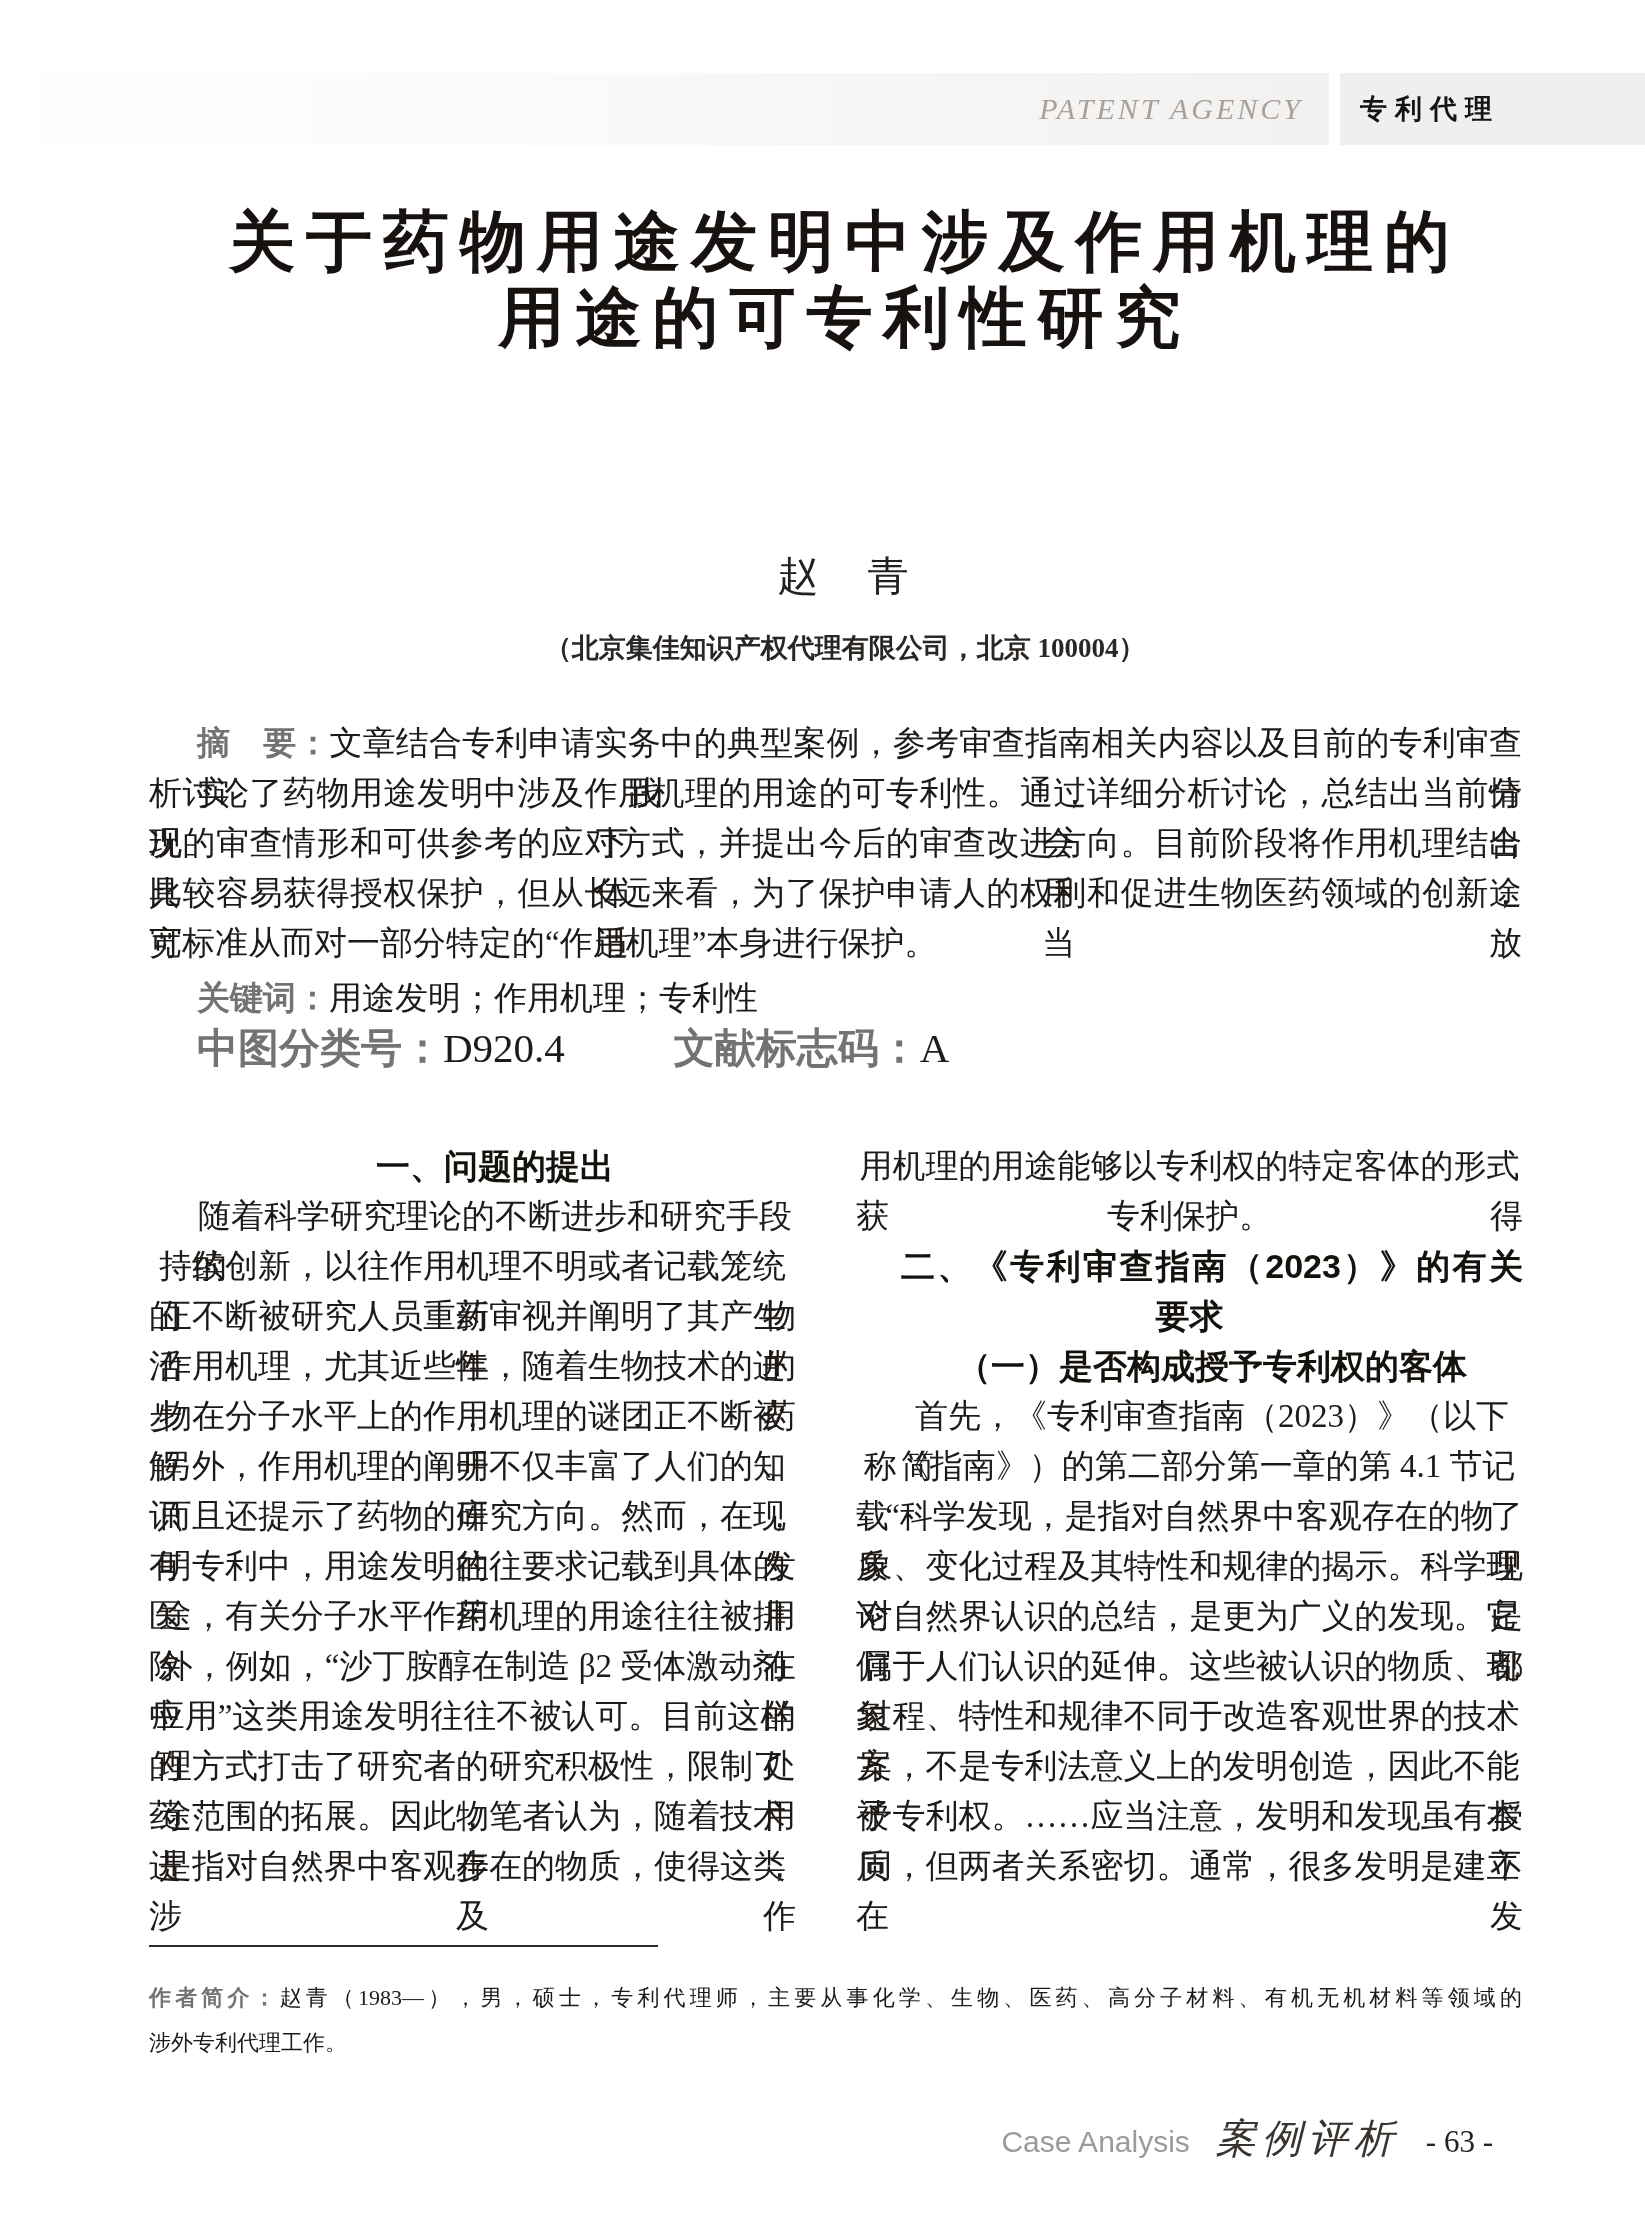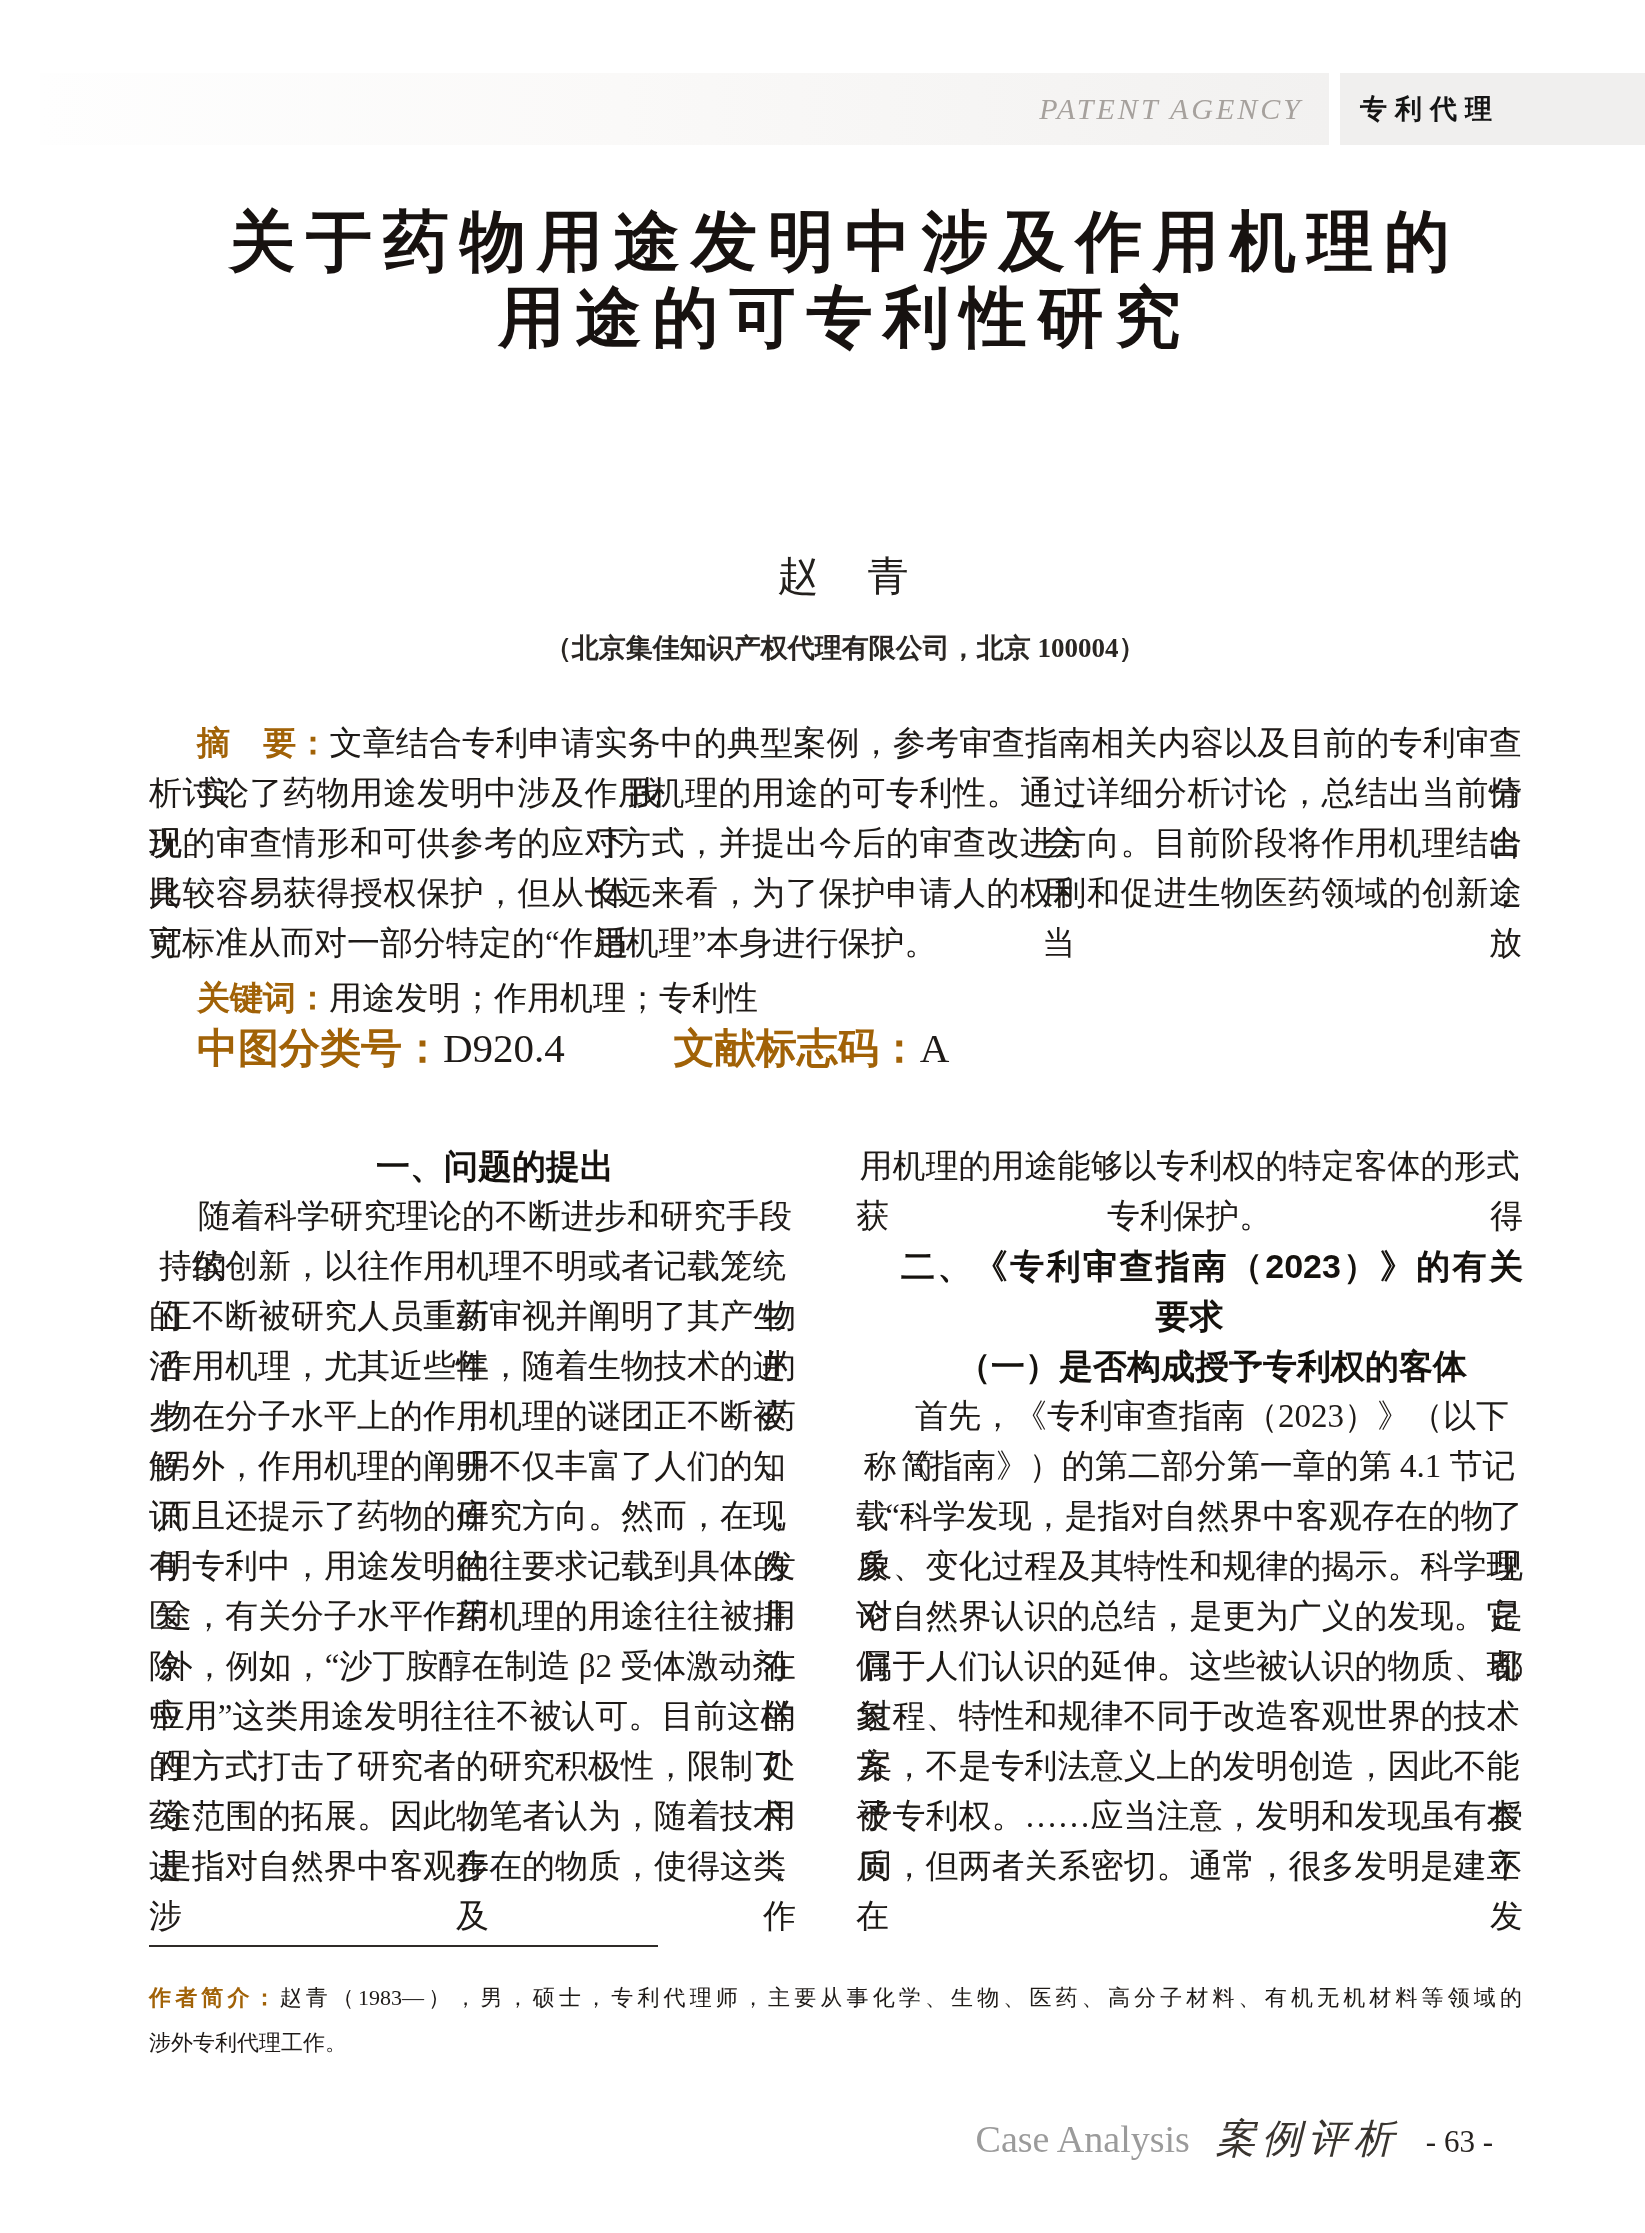--- a/index.html
+++ b/index.html
@@ -47,21 +47,21 @@
   
   .abstract{ position:absolute; left:149px; top:718px; width:1373px; }
   .abstract .line{ height:50px; line-height:50px; font-size:33px; }
   .kwline{ position:absolute; left:149px; top:973px; width:1373px;
            height:50px; line-height:50px; font-size:33px; }
   .clsline{ position:absolute; left:149px; top:1023px; width:1373px;
            height:50px; line-height:50px; font-size:41px; }
   .indent{ padding-left:48px; box-sizing:border-box; }
   .lbl{
     font-family:Liberation Serif, serif;
-    font-weight:bold; color:#a16207;
+    font-weight:bold; color:#737373;
   }
   .fill{ text-align:justify; text-align-last:justify; }
   .cls-gap{ display:inline-block; width:109px; }
   
   .colL{ position:absolute; left:149px;  top:1141px; width:647px; }
   .colR{ position:absolute; left:856px;  top:1141px; width:667px; }
   .colL .line,.colR .line{ height:50px; line-height:50px; font-size:33px;text-align:center; }
   .line.h1,.line.h2{
     font-family:"Liberation Sans","DejaVu Sans",sans-serif;
     font-weight:bold; font-size:34px; color:#15120e;
@@ -70,22 +70,22 @@
   
   .fn-rule{ position:absolute; left:149px; top:1945px; width:509px; height:0;
             border-top:2px solid #2f2b28; }
   .footnote{ position:absolute; left:149px; top:1972px; width:1373px; }
   .footnote .line{ height:45px; line-height:51px; font-size:22px; }
   
   .footer{
     position:absolute; top:2111px; left:0; width:1493px;
     display:flex; justify-content:flex-end; align-items:baseline; gap:26px;
   }
-  .f-en{ font-family:Liberation Serif, serif;
-         color:#9b9b9b; font-size:38px;text-align:center; }
+  .f-en{ font-family:Liberation Sans, sans-serif;
+         color:#9b9b9b; font-size:30px;text-align:center; }
   .f-cn{ color:#39342f; font-size:40px; font-style:italic; letter-spacing:6px; }
   .f-page{ color:#26221f; font-size:31px; }
 </style>
 </head>
 <body>
 
 <div class="page">
 
   <div class="band-left">
     <span class="journal-en">PATENT AGENCY</span>

